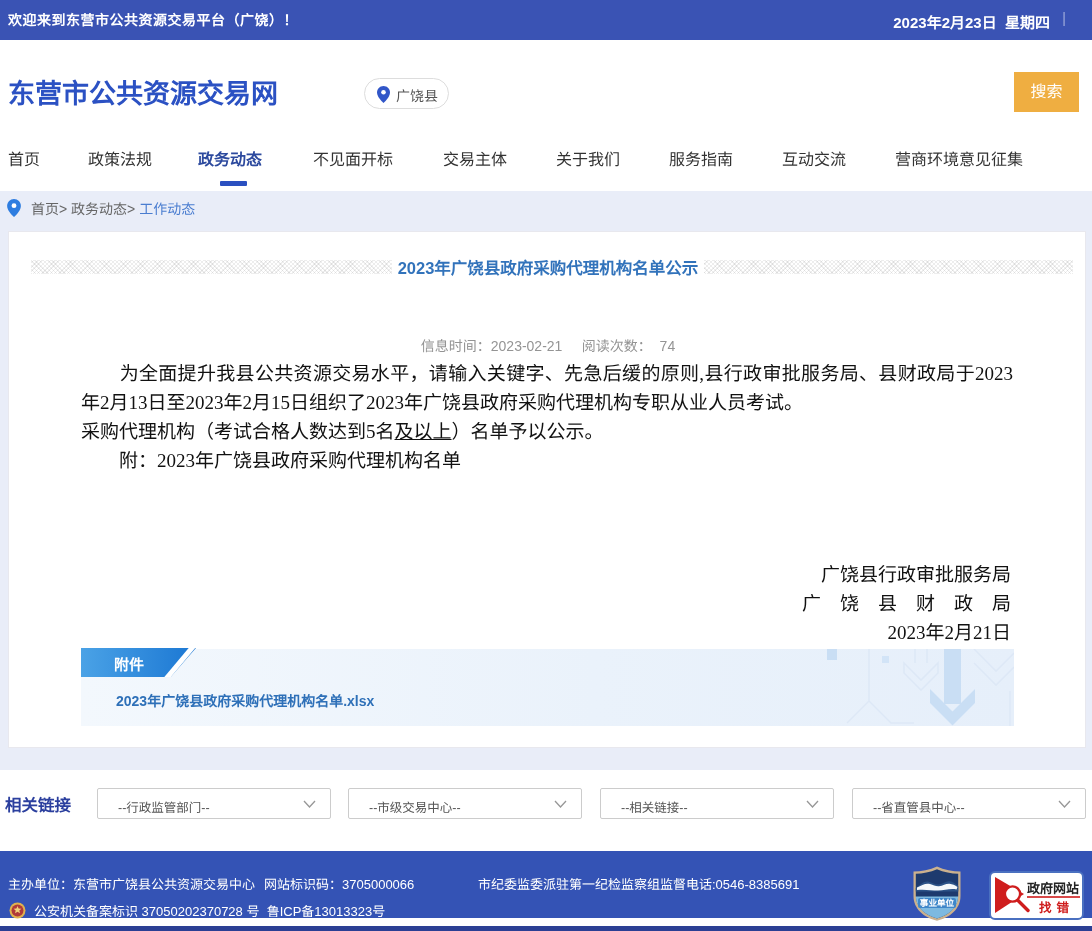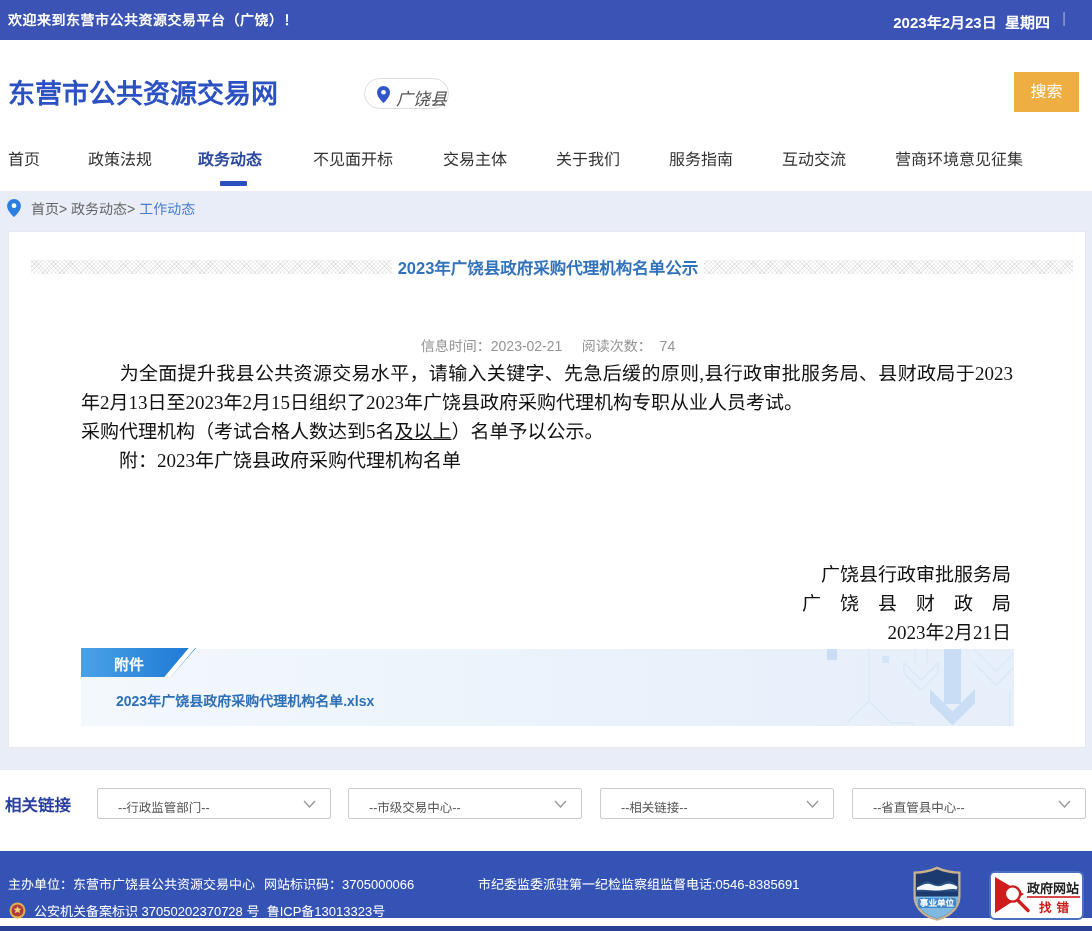--- a/index.html
+++ b/index.html
@@ -11,21 +11,21 @@
 .topbar { position:absolute; left:0; top:0; width:1092px; height:40px; background:#3a53b4; color:#fff; }
 .topbar .wel { position:absolute; left:8px; top:9px; font-size:14px; font-weight:bold; letter-spacing:.5px;font-family:Liberation Mono, monospace; }
 .topbar .date { position:absolute; right:42px; top:11px; font-size:15px; font-weight:bold; }
 .topbar .sep { position:absolute; right:26px; top:10px; font-size:14px; color:rgba(255,255,255,.5); }
 
 
 .header { position:absolute; left:0; top:40px; width:1092px; height:90px; background:#fff; }
 .logo { position:absolute; left:8px; top:32px; font-size:27px; font-weight:bold; color:#2b51c3; }
 .locpill { position:absolute; left:364px; top:38px; width:85px; height:31px; border:1px solid #ddd; border-radius:16px; background:#fff; }
 .locpill svg { position:absolute; left:12px; top:7px; }
-.locpill span { position:absolute; left:31px; top:6px; font-size:17px; color:#555;font-style:italic; }
+.locpill span { position:absolute; left:31px; top:6px; font-size:14px; color:#555; }
 .search { position:absolute; left:711px; top:32px; width:368px; height:40px; }
 .search .inp { position:absolute; left:0; top:0; width:303px; height:40px; background:#f2f2f2; }
 .search .inp span { position:absolute; left:13px; top:11px; font-size:15px; color:#a9a9a9; }
 .search .btn { position:absolute; left:303px; top:0; width:65px; height:40px; background:#efae41; color:#fff; font-size:16px; text-align:center; line-height:40px; }
 
 
 .nav { position:absolute; left:0; top:130px; width:1092px; height:61px; background:#fff; }
 .nav .it { position:absolute; top:16px; font-size:16px; color:#333; }
 .nav .act { color:#2d4a9e; font-weight:bold; }
 .nav .bar { position:absolute; left:220px; top:51px; width:27px; height:4.5px; border-radius:1px; background:#2b50c0; }

